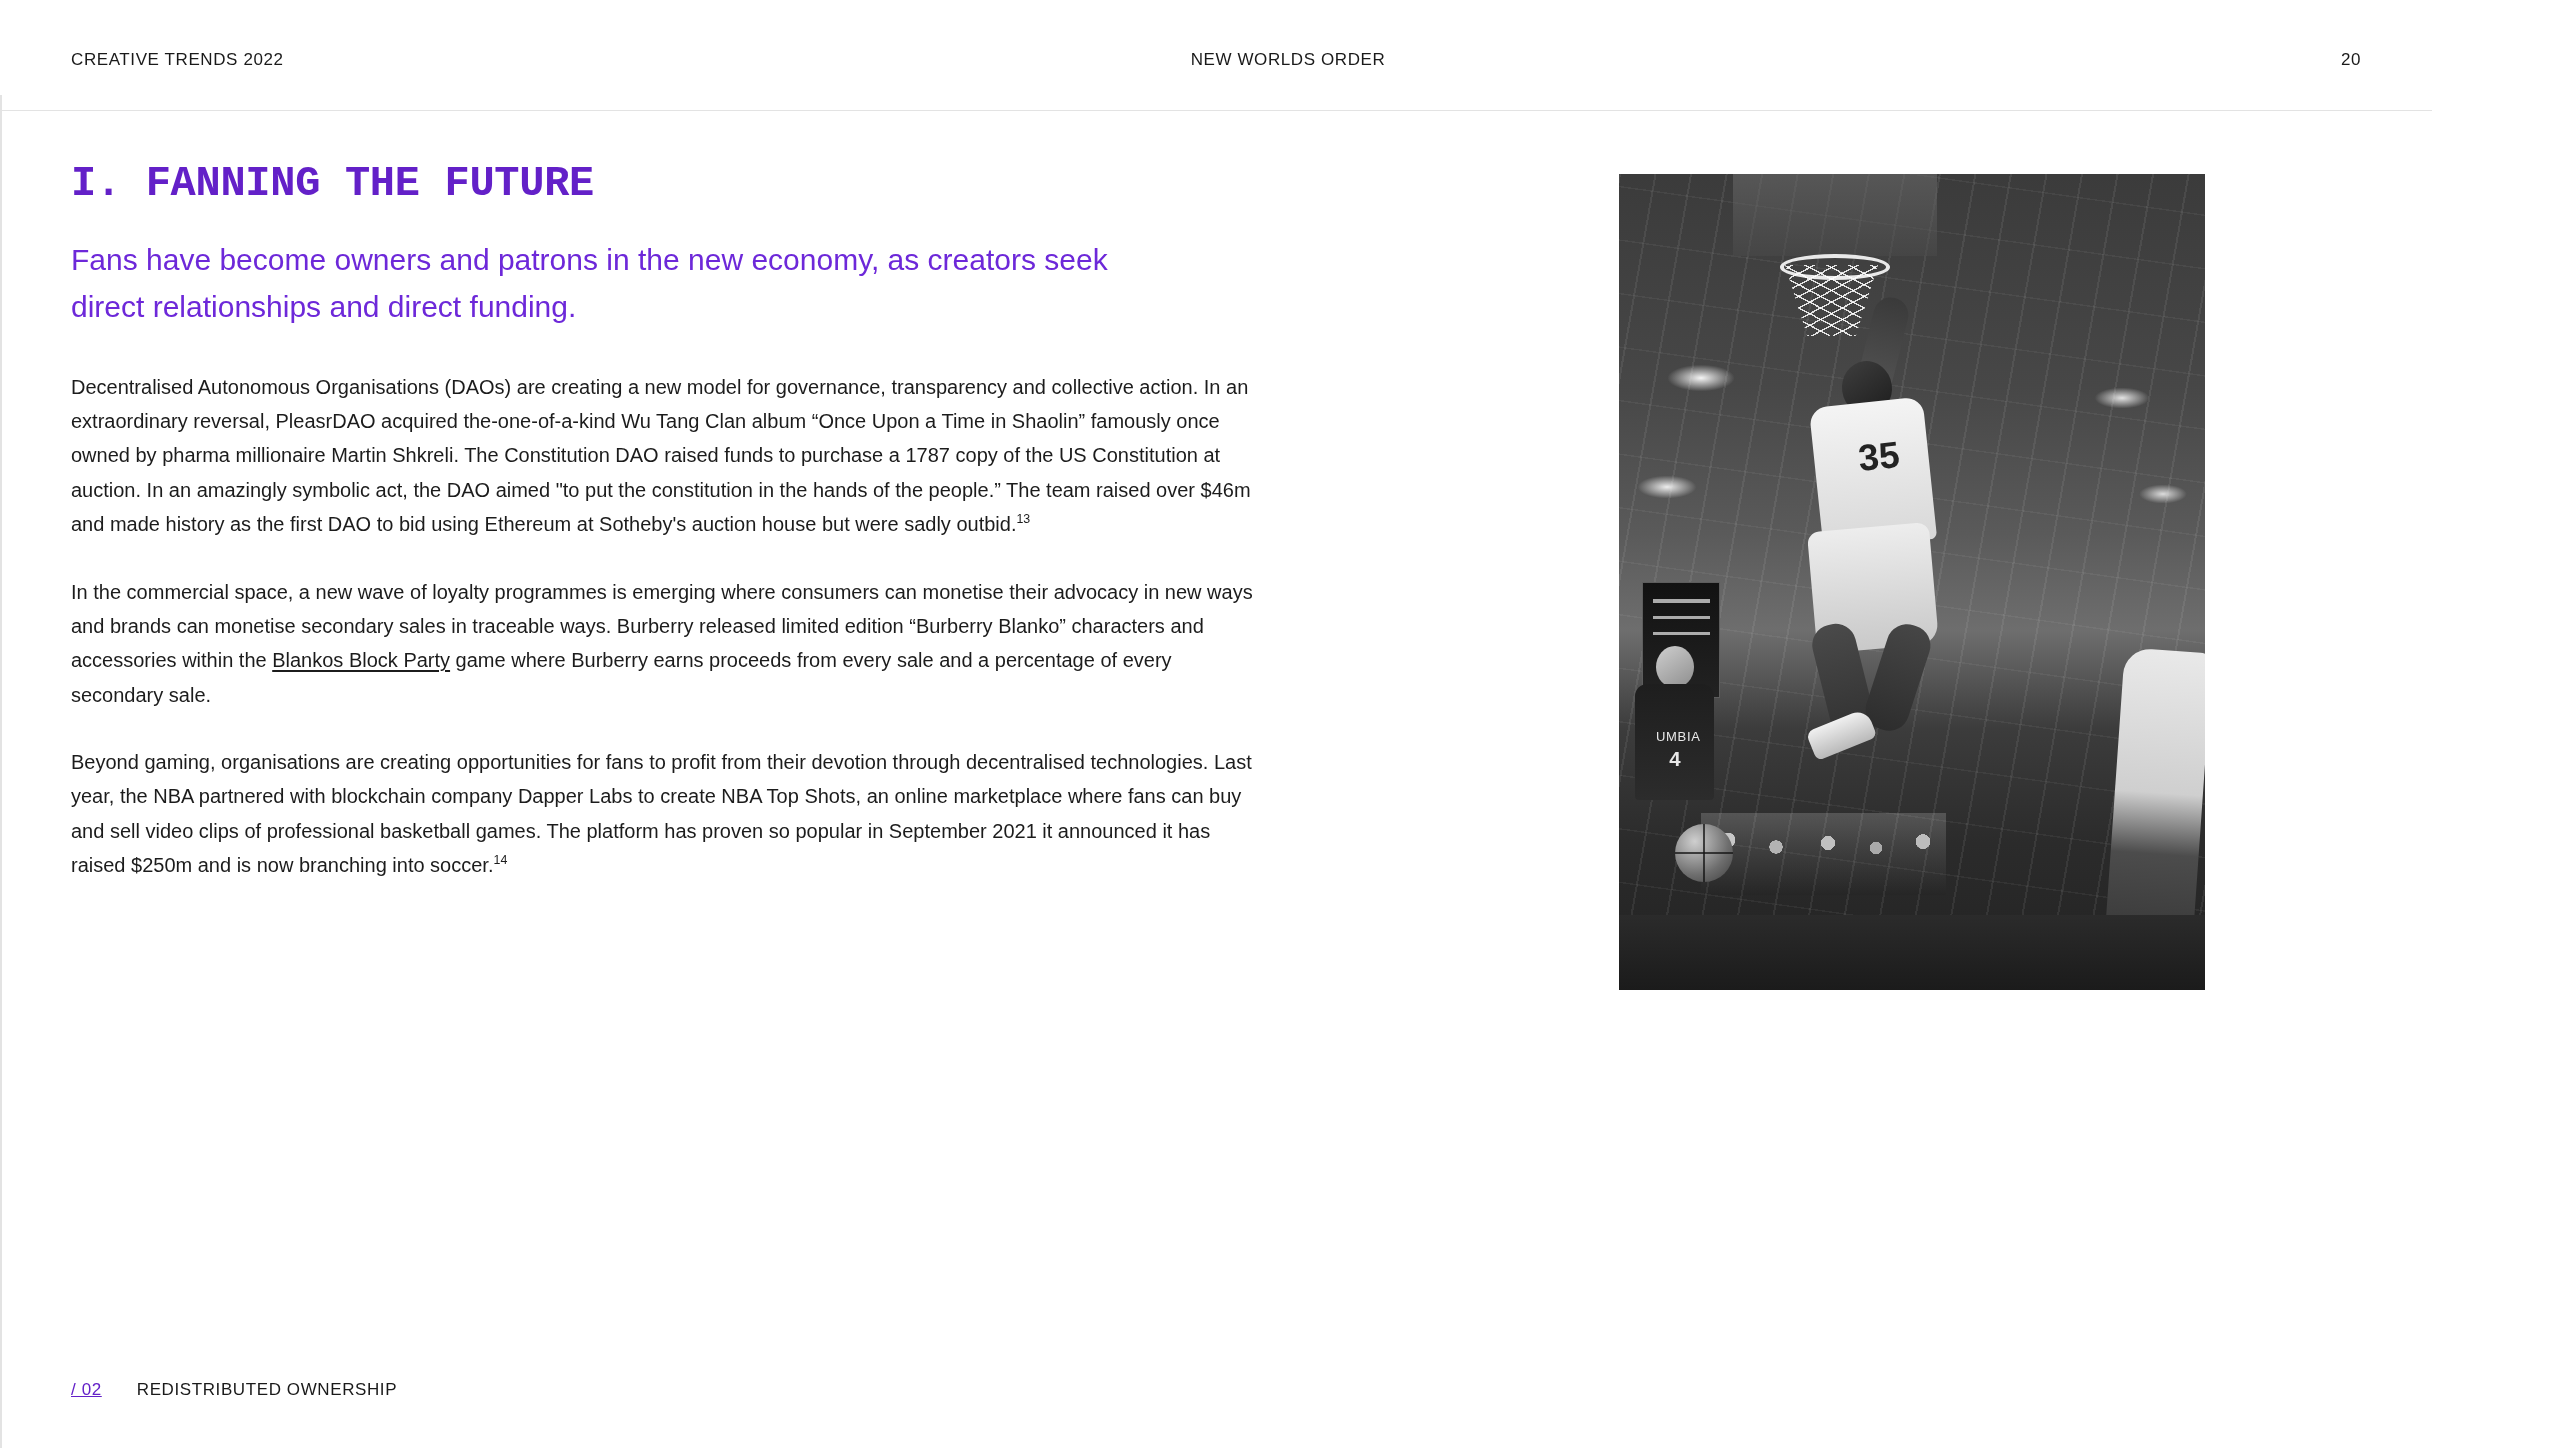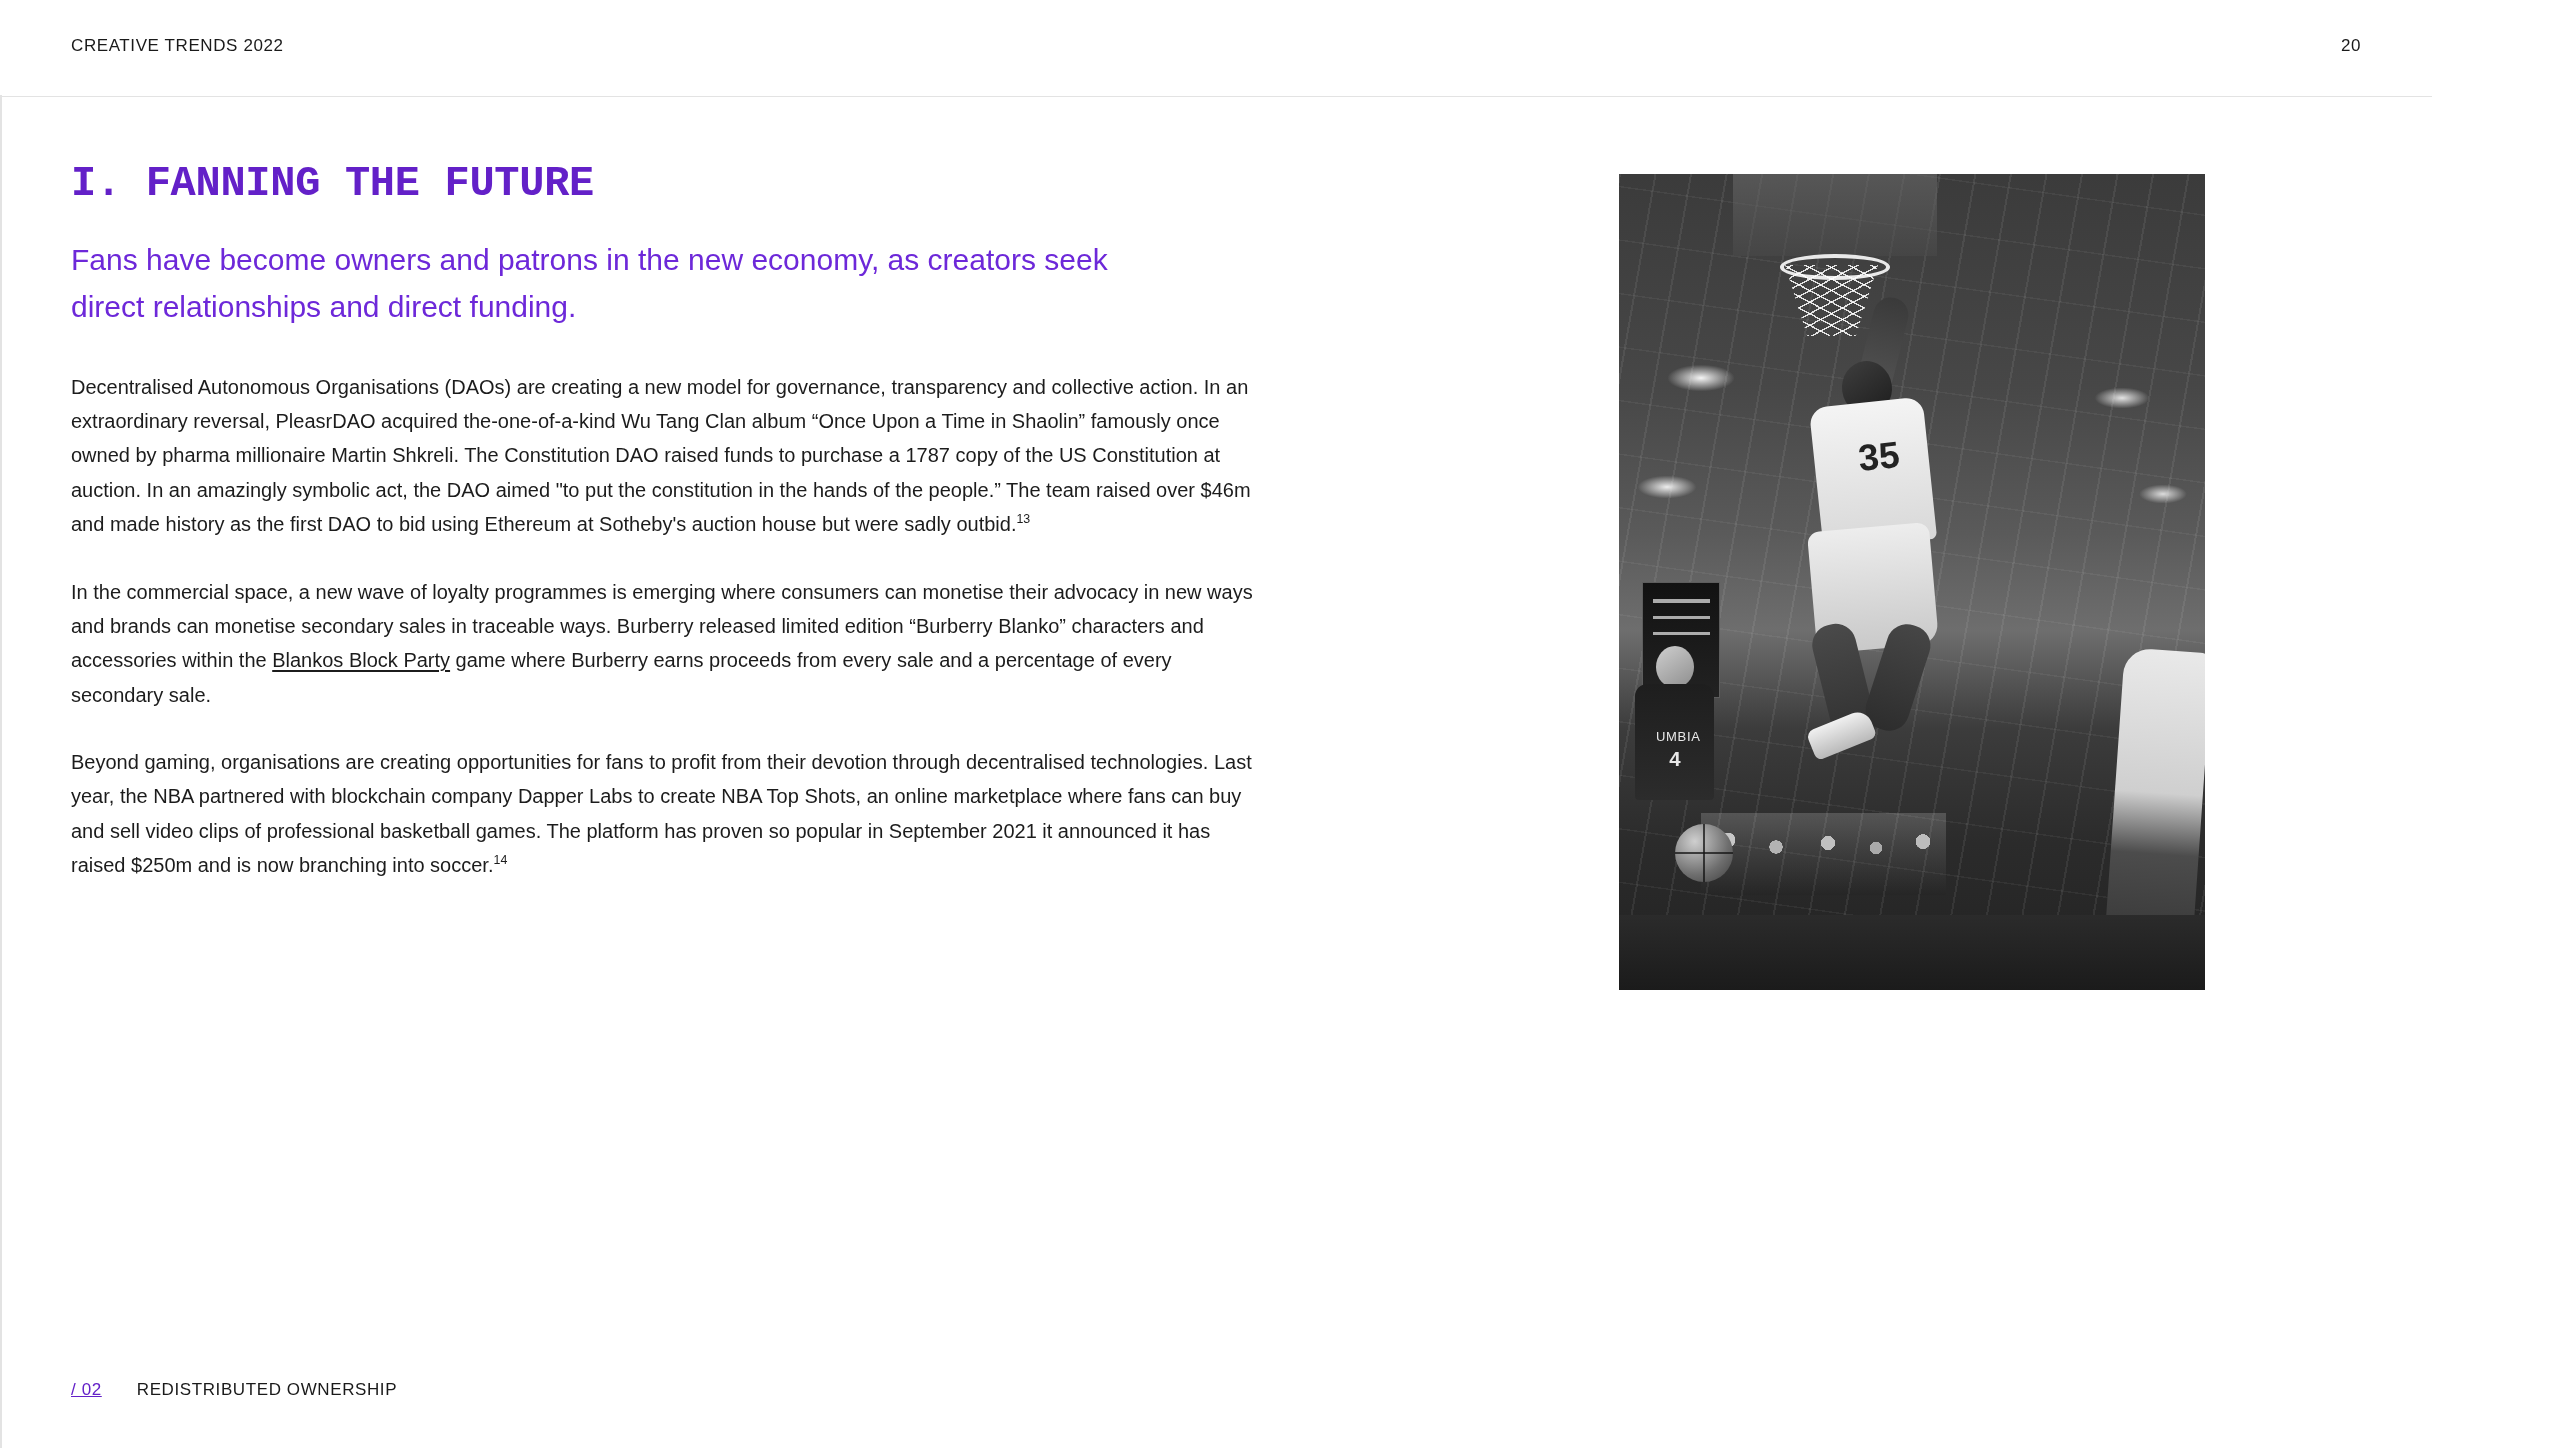--- a/index.html
+++ b/index.html
@@ -12,21 +12,21 @@
     height: 1449px;
     font-family: "Liberation Sans", sans-serif;
     color: #1a1a1a;
     overflow: hidden;
     position: relative;
   }
 
   
   .page-header {
     position: absolute;
-    top: 2px;
+    top: 16px;
     left: 0;
     width: 2432px;
     height: 95px;
     border-bottom: 1.4px solid #e3e3e3;
     box-sizing: border-box;
   }
   .header-left {
     position: absolute;
     left: 71px;
     top: 34px;
@@ -382,20 +382,21 @@
   }
   .footer-label {
     color: #1a1a1a;
   }
 </style>
 </head>
 <body>
 
 <div class="page-header">
   <div class="header-left">CREATIVE TRENDS 2022</div>
+  <div class="header-center">NEW WORLDS ORDER</div>
   <div class="header-right">20</div>
 </div>
 
 <div class="left-rule"></div>
 
 <div class="content">
   <h1 class="section-title">I. FANNING THE FUTURE</h1>
   <p class="standfirst">Fans have become owners and patrons in the new economy, as creators seek direct relationships and direct funding.</p>
 
   <p class="body-para">

